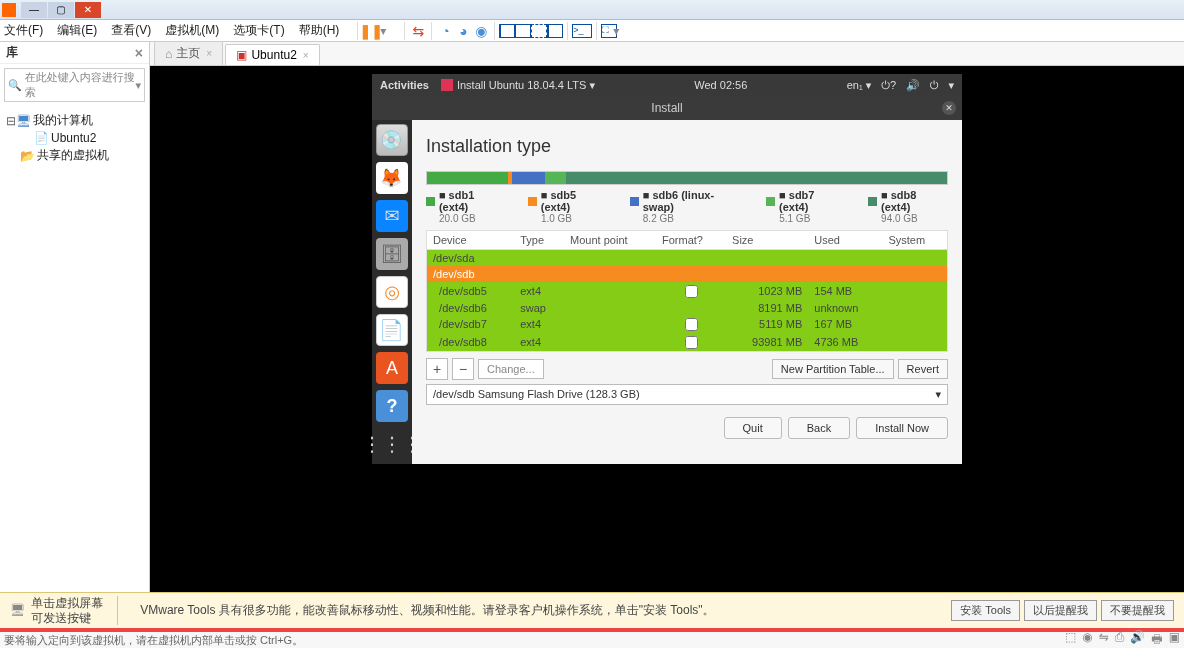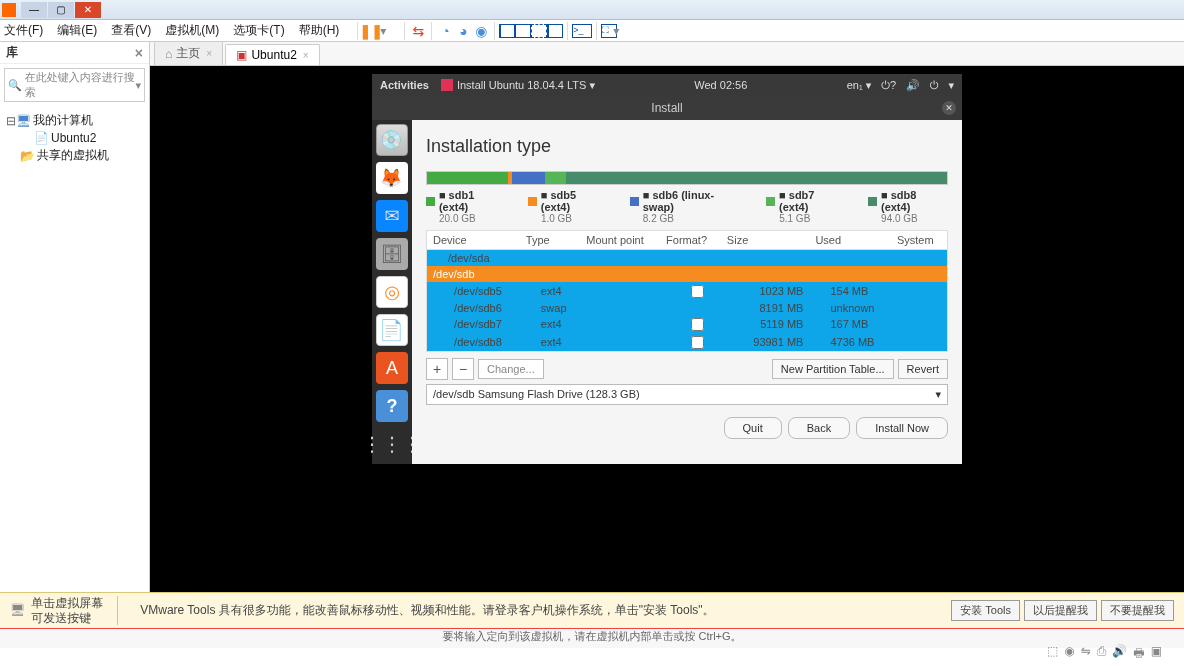--- a/index.html
+++ b/index.html
@@ -90,44 +90,44 @@
 
 .part-legend { display: flex; gap: 22px; margin-bottom: 6px; font-size: 11px; }
 .leg-item { display: flex; flex-direction: column; }
 .leg-top { display: flex; align-items: center; gap: 4px; font-weight: bold; }
 .leg-sw { width: 9px; height: 9px; }
 .leg-sub { color: #777; font-size: 10px; margin-left: 13px; }
 
 .ptable { width: 100%; border-collapse: collapse; font-size: 11px; background: #fff; border: 1px solid #ddd; }
 .ptable th { text-align: left; border-bottom: 1px solid #ddd; padding: 3px 6px; color: #555; font-weight: normal; }
 .ptable td { padding: 2px 6px; }
-.ptable tr.hdr-row td { background: #0ea5e9; color: #444; padding-left: 21px; }
+.ptable tr.hdr-row td { background: #84cc16; color: #444; }
 .ptable tr.sel td { background: #f68b1f; color: #fff; }
 .ptable input[type=checkbox] { vertical-align: middle; }
 
 .ctrlrow { display: flex; align-items: center; margin-top: 6px; gap: 4px; }
 .ctrlrow .sq { width: 22px; height: 22px; border: 1px solid #bbb; background: #fff; display: flex; align-items: center; justify-content: center; font-size: 14px; color: #555; }
 .ctrlrow .change { padding: 3px 8px; border: 1px solid #bbb; background: #fff; color: #888; font-size: 11px; }
 .ctrlrow .spacer { flex: 1; }
 .ctrlrow .btn { padding: 3px 8px; border: 1px solid #bbb; background: #f8f8f8; font-size: 11px; }
 
 .bootlabel { margin-top: 8px; font-size: 11px; color: #333; }
 .bootsel { margin-top: 4px; border: 1px solid #bbb; padding: 3px 6px; display: flex; justify-content: space-between; font-size: 11px; background: #fff; }
 
 .btnrow { display: flex; justify-content: flex-end; gap: 6px; margin-top: 12px; }
-.btnrow .ubtn { padding: 4px 18px; border: 1px solid #bbb; background: #f8f8f8; border-radius: 8px; font-size: 11px; }
+.btnrow .ubtn { padding: 4px 18px; border: 1px solid #bbb; background: #f8f8f8; border-radius: 3px; font-size: 11px; }
 
 
 .hintbar { height: 36px; background: #fef7de; border-top: 1px solid #dbc877; display: flex; align-items: center; padding: 0 10px; font-size: 12px; color: #444; }
 .hintbar .htext { flex: 1; display: flex; align-items: center; gap: 8px; }
 .hintbar .hleft { display: flex; align-items: center; gap: 6px; padding-right: 14px; border-right: 1px solid #dbc877; margin-right: 14px; line-height: 1.2; }
 .hintbar .hbtn { padding: 2px 8px; border: 1px solid #999; background: #f5f5f5; margin-left: 4px; font-size: 11px; }
 
 
-.statusbar { height: 20px; border-top: 1px solid #ef4444; display: flex; align-items: center; padding: 0 22px; font-size: 11px; color: #666; background: #f7f7f7; flex-direction: column; }
+.statusbar { height: 20px; border-top: 4px solid #ef4444; display: flex; align-items: center; padding: 0 4px; font-size: 11px; color: #666; background: #f7f7f7; }
 .statusbar .sr { margin-left: auto; display: flex; gap: 6px; color: #888; }
 .statusbar .sr span { font-size: 12px; }
 </style>
 </head>
 <body>
 
 <div class="win-titlebar">
   <div class="icon"></div>
   <div class="win-btns">
     <div class="win-btn win-min">—</div>

